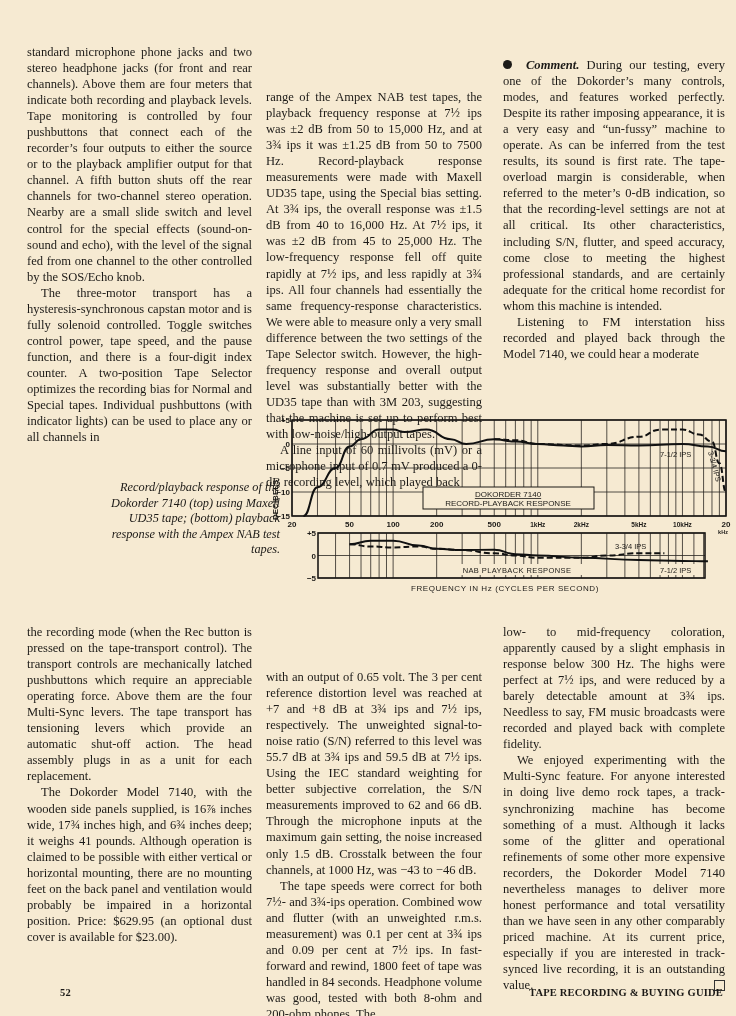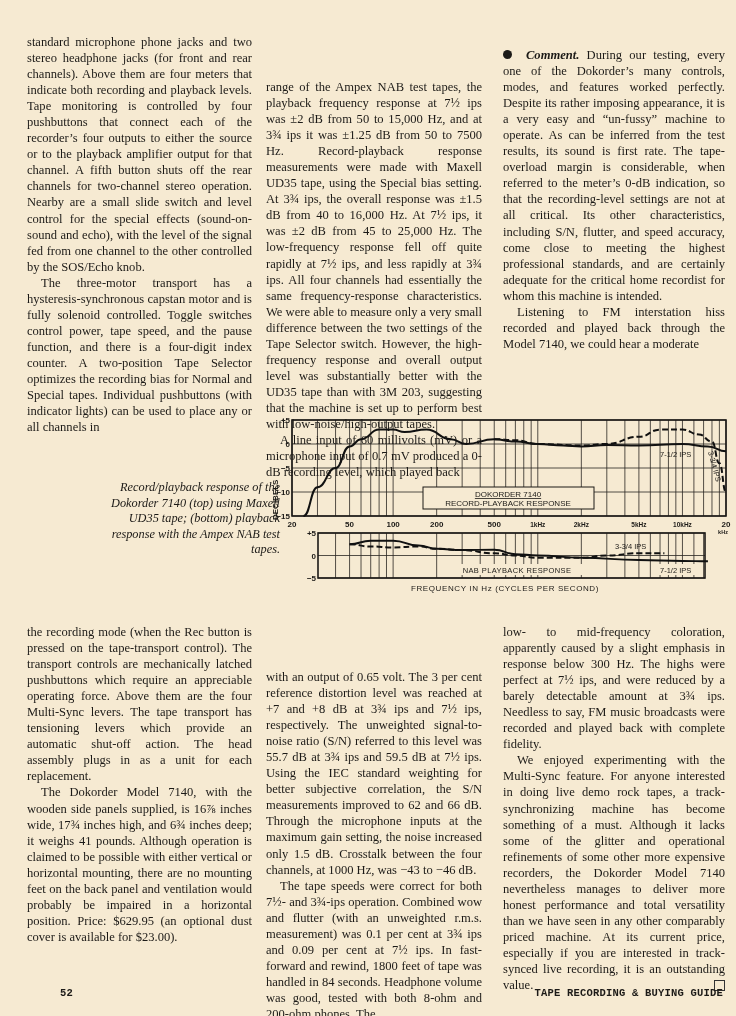--- a/index.html
+++ b/index.html
@@ -5,27 +5,27 @@
   html,body{margin:0;padding:0;}
   body{width:736px;height:1016px;background:#f6ead2;position:relative;overflow:hidden;
        font-family:"Liberation Serif","DejaVu Serif",serif;color:#1c1a17;}
   .col{position:absolute;font-size:12.55px;line-height:16.05px;text-align:justify;}
   .col p{margin:0;text-indent:0;}
   .col p.ind{text-indent:14px;}
   .col p.gap{margin-top:13px;}
   .c1{left:27px;width:225px;}
   .c2{left:266px;width:216px;margin-top:45px;}
   .c3{left:503px;width:222px;}
-  .top{top:34px;}
+  .top{top:44px;}
   .bot{top:624px;}
   .bullet{display:inline-block;width:9px;height:9px;border-radius:50%;background:#1c1a17;margin-right:14px;vertical-align:0px;}
   .hd{font-style:italic;font-weight:bold;}
   .endbox{display:inline-block;width:9px;height:9px;border:1px solid #333;float:right;margin-top:3px;}
   .caption{position:absolute;left:100px;top:480px;width:180px;font-style:italic;font-size:12.3px;line-height:15.5px;text-align:right;}
-  .footer{position:absolute;top:987px;font-family:Liberation Mono, monospace;font-weight:bold;font-size:10.5px;letter-spacing:0.2px;padding-left:33px;}
+  .footer{position:absolute;top:987px;font-family:Liberation Serif, serif;font-weight:bold;font-size:10.5px;letter-spacing:0.2px;padding-left:33px;}
   .f-left{left:27px;}
   .f-right{right:13px;}
   .ghost{position:absolute;left:560px;top:395px;font-family:"Liberation Sans",sans-serif;font-size:22px;color:rgba(60,50,40,0.08);white-space:nowrap;}
   svg text{font-family:"Liberation Sans","DejaVu Sans",sans-serif;}
 </style>
 </head>
 <body>
 
 <div class="col c1 top">
   <p>standard microphone phone jacks and two stereo headphone jacks (for front and rear channels). Above them are four meters that indicate both recording and playback levels. Tape monitoring is controlled by four pushbuttons that connect each of the recorder’s four outputs to either the source or to the playback amplifier output for that channel. A fifth button shuts off the rear channels for two-channel stereo operation. Nearby are a small slide switch and level control for the special effects (sound-on-sound and echo), with the level of the signal fed from one channel to the other controlled by the SOS/Echo knob.</p>

